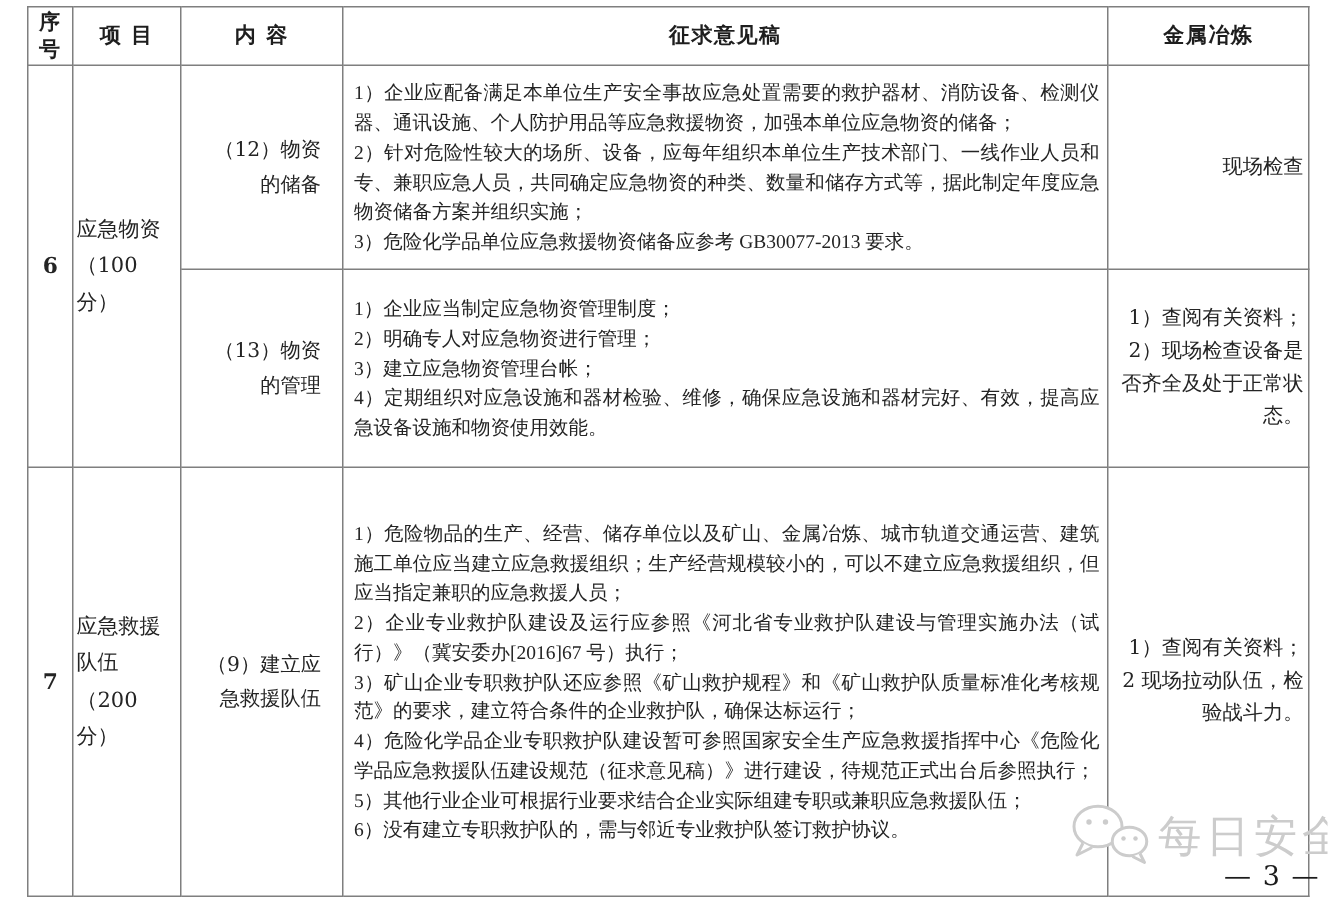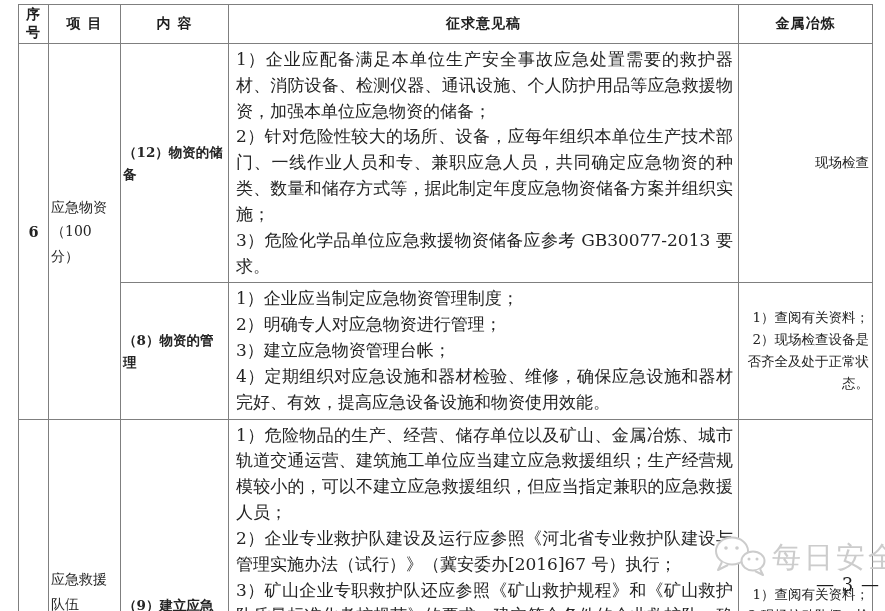--- a/index.html
+++ b/index.html
@@ -43,31 +43,31 @@
   }
   .c-item {
     font-size:14px;
     line-height:1.75;
     white-space:pre-line;
     padding:0 2px;
   }
   .c-content {
     font-size:13.5px;
     line-height:1.65;
-    padding:0 2px;
-    text-align:left;
-    font-weight:bold;
+    padding:0 14px;
+    text-align:right;
   }
   .c-req {
-    font-size:17px;
+    font-size:13px;
     line-height:1.52;
     padding:3px 5px 3px 7px;
     white-space:pre-line;
     text-align:justify;
     vertical-align:middle;
+    font-family:Liberation Serif, serif;
   }
   .c-assess {
     font-size:13.5px;
     line-height:1.62;
     padding:2px 3px 2px 5px;
     white-space:pre-line;
     text-align:right;
   }
 
   .watermark {
@@ -122,21 +122,21 @@
         <td class="c-no" rowspan="2">6</td>
         <td class="c-item" rowspan="2">应急物资
 （100 分）</td>
         <td class="c-content">（12）物资的储备</td>
         <td class="c-req">1）企业应配备满足本单位生产安全事故应急处置需要的救护器材、消防设备、检测仪器、通讯设施、个人防护用品等应急救援物资，加强本单位应急物资的储备；
 2）针对危险性较大的场所、设备，应每年组织本单位生产技术部门、一线作业人员和专、兼职应急人员，共同确定应急物资的种类、数量和储存方式等，据此制定年度应急物资储备方案并组织实施；
 3）危险化学品单位应急救援物资储备应参考 GB30077-2013 要求。</td>
         <td class="c-assess">现场检查</td>
       </tr>
       <tr class="r6b">
-        <td class="c-content">（8）物资的管理</td>
+        <td class="c-content">（13）物资的管理</td>
         <td class="c-req">1）企业应当制定应急物资管理制度；
 2）明确专人对应急物资进行管理；
 3）建立应急物资管理台帐；
 4）定期组织对应急设施和器材检验、维修，确保应急设施和器材完好、有效，提高应急设备设施和物资使用效能。</td>
         <td class="c-assess">1）查阅有关资料；
 2）现场检查设备是否齐全及处于正常状态。</td>
       </tr>
       <tr class="r7">
         <td class="c-no">7</td>
         <td class="c-item">应急救援

